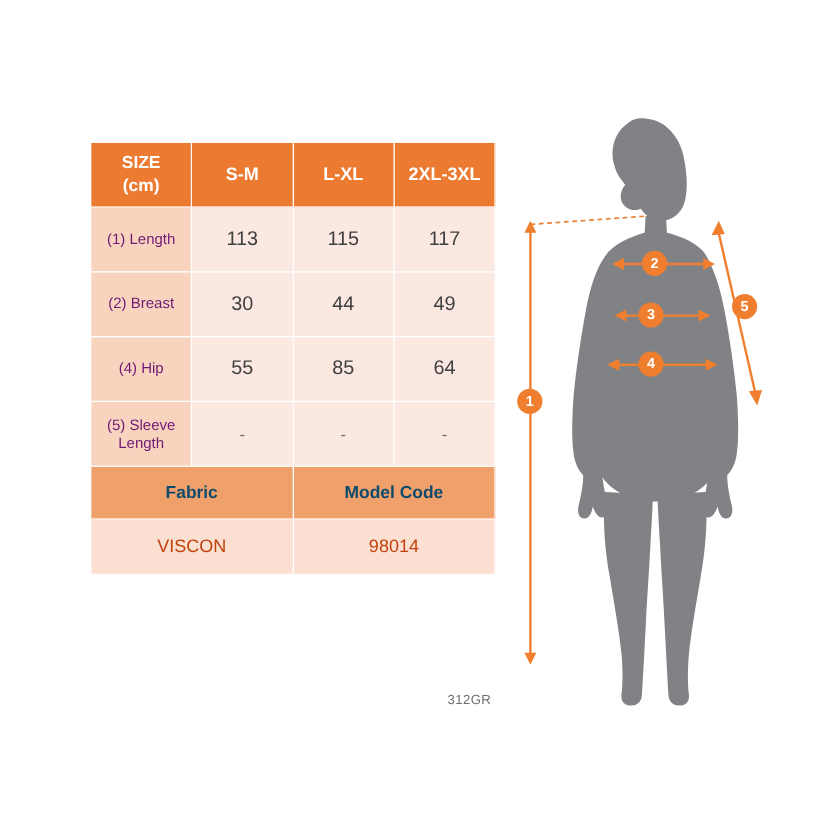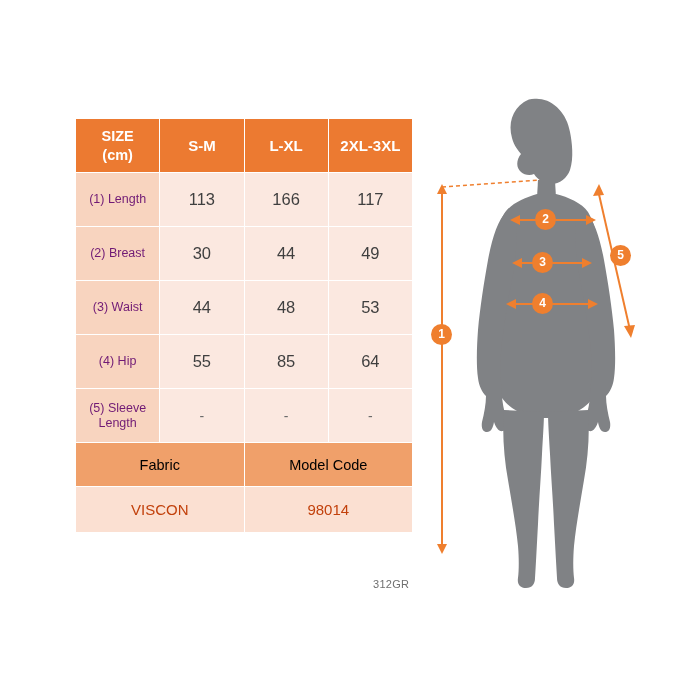--- a/index.html
+++ b/index.html
@@ -53,22 +53,22 @@
     color: #3f3f3f;
     font-size: 16.5px;
     height: 54px;
     margin-top: 40px;
   }
   .cell.dash { font-size: 14px; color: #6b6b6b; }
 
   
   .fabhdr {
     background: #f0a06a;
-    color: #000000;
-    font-weight: normal;
+    color: #0c4a6e;
+    font-weight: bold;
     font-size: 14.5px;
     height: 44px;
   }
   .fabval {
     background: #fbe0d2;
     color: #c2410c;
     font-size: 15px;
     height: 46px;
   }
 
@@ -119,37 +119,31 @@
           <div>(cm)</div>
         </th>
         <th class="hdr sz">S-M</th>
         <th class="hdr sz">L-XL</th>
         <th class="hdr sz">2XL-3XL</th>
       </tr>
 
       <tr>
         <td class="rowlabel">(1) Length</td>
         <td class="cell">113</td>
-        <td class="cell">166</td>
+        <td class="cell">115</td>
         <td class="cell">117</td>
       </tr>
 
       <tr>
         <td class="rowlabel">(2) Breast</td>
         <td class="cell">30</td>
         <td class="cell">44</td>
         <td class="cell">49</td>
       </tr>
 
-      <tr>
-        <td class="rowlabel">(3) Waist</td>
-        <td class="cell">44</td>
-        <td class="cell">48</td>
-        <td class="cell">53</td>
-      </tr>
 
       <tr>
         <td class="rowlabel">(4) Hip</td>
         <td class="cell">55</td>
         <td class="cell">85</td>
         <td class="cell">64</td>
       </tr>
 
       <tr>
         <td class="rowlabel">(5) Sleeve Length</td>

